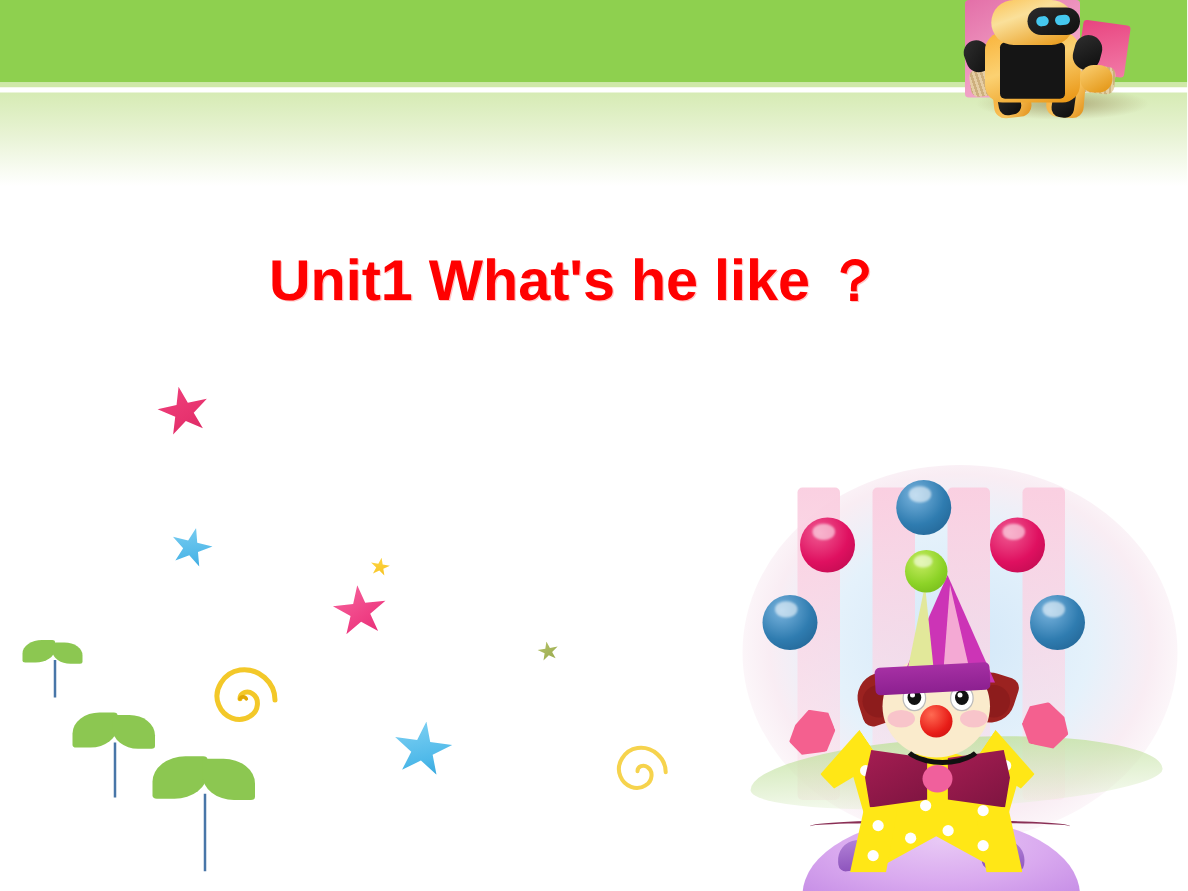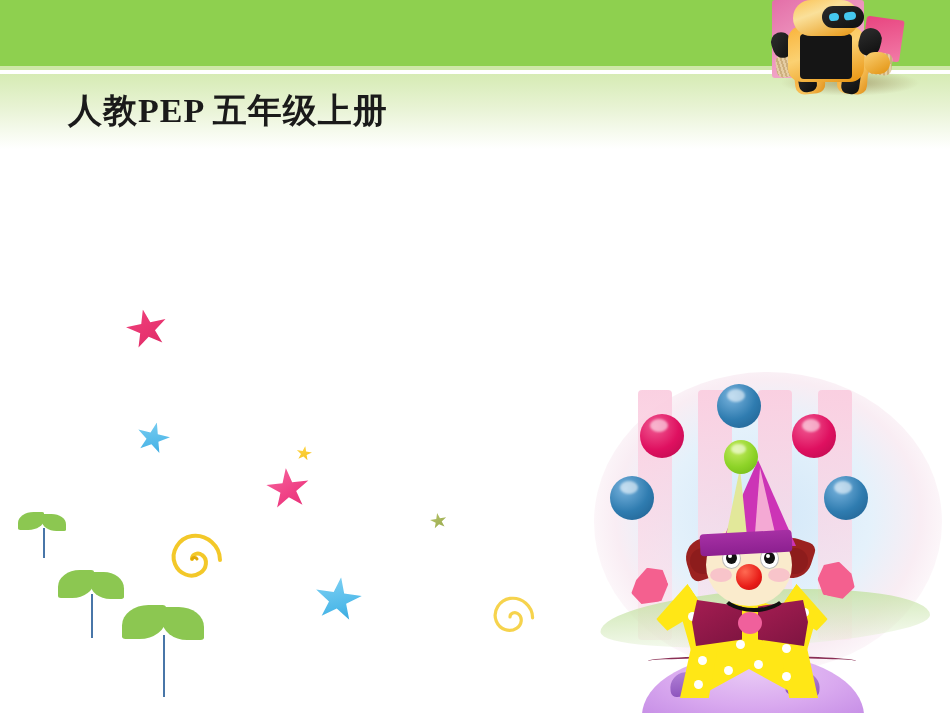--- a/index.html
+++ b/index.html
@@ -325,22 +325,24 @@
     <div class="r-screen"></div>
     <div class="r-antenna"></div>
     <div class="r-head"></div>
     <div class="r-visor"></div>
     <div class="r-eye1"></div>
     <div class="r-eye2"></div>
     <div class="r-armR"></div>
     <div class="r-handR"></div>
   </div>
 
-  <div class="header-cn">人教PEP 五年级上册</div>
-
+
+  <div class="main-title">
+    <span class="shift-left">Unit1 What's he like ？</span>
+  </div>
 
 
   <div class="star star-pink1"></div>
   <div class="star star-blue1"></div>
   <div class="star star-pink2"></div>
   <div class="star star-yellow1"></div>
   <div class="star star-olive"></div>
   <div class="star star-blue2"></div>
 
   <svg class="spiral" style="left:160px;top:528px;" width="64" height="62" viewBox="0 0 64 62">

